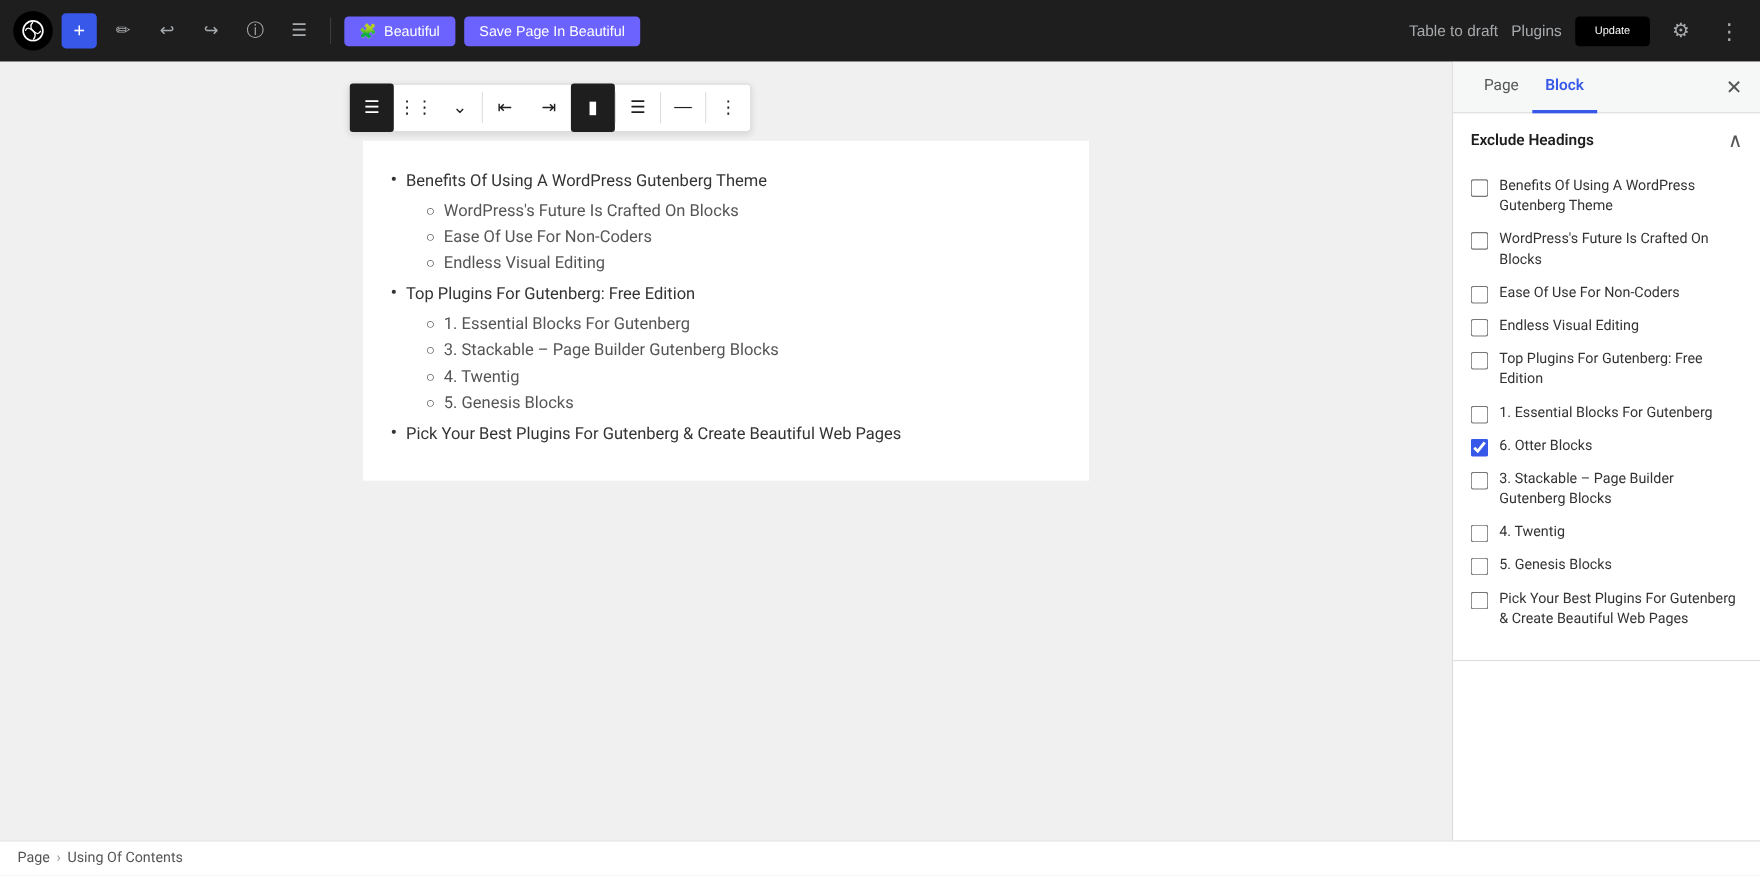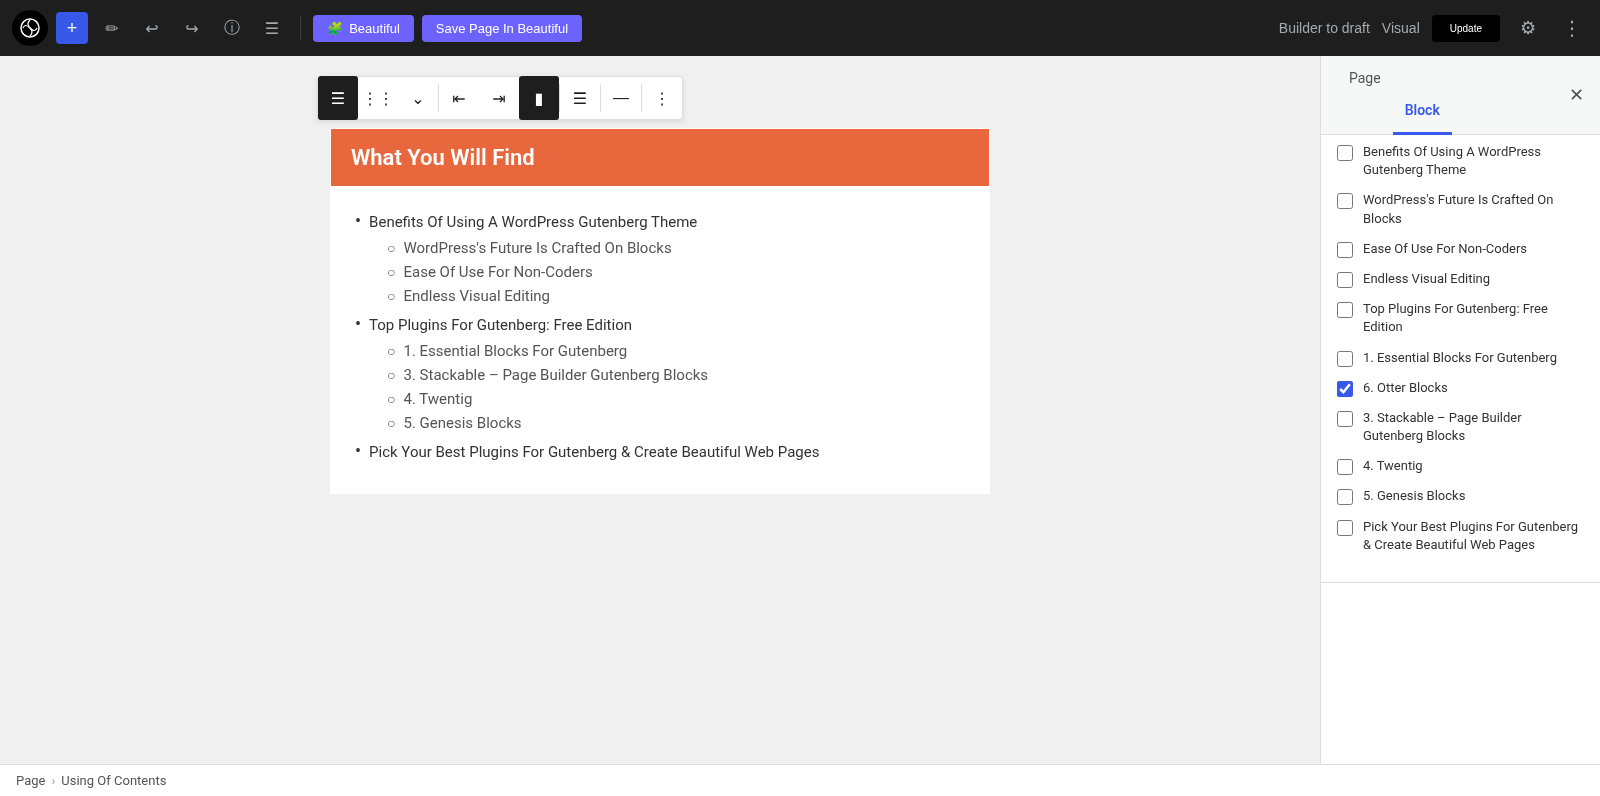--- a/index.html
+++ b/index.html
@@ -109,21 +109,21 @@
       display: flex; flex-direction: column; flex-shrink: 0; overflow-y: auto;
     }
     .sidebar-tabs {
       display: flex; border-bottom: 1px solid #ddd; padding: 0 16px;
       background: #f6f7f7;
     }
     .sidebar-tab {
       padding: 14px 12px; font-size: 14px; color: #555; cursor: pointer;
       border-bottom: 3px solid transparent; margin-bottom: -1px;
     }
-    .sidebar-tab.active { color: #3858e9; border-bottom-color: #3858e9; font-weight: 600; margin-top: 32px; }
+    .sidebar-tab.active { color: #3858e9; border-bottom-color: #3858e9; font-weight: 600; }
     .sidebar-close {
       margin-left: auto; background: none; border: none; cursor: pointer;
       color: #555; font-size: 18px; display: flex; align-items: center;
     }
     .sidebar-section {
       border-bottom: 1px solid #ddd;
     }
     .sidebar-section-header {
       display: flex; align-items: center; justify-content: space-between;
       padding: 14px 16px; cursor: pointer;
@@ -165,22 +165,22 @@
   <button class="top-bar-icon-btn">↪</button>
   <button class="top-bar-icon-btn">ⓘ</button>
   <button class="top-bar-icon-btn">☰</button>
   <div class="top-bar-sep"></div>
   <button class="templately-btn">
     <span>🧩</span>
     <span>Beautiful</span>
   </button>
   <button class="save-templately-btn">Save Page In Beautiful</button>
   <div class="top-bar-right">
-    <button class="switch-draft-btn">Builder to draft</button>
-    <button class="preview-btn">Visual</button>
+    <button class="switch-draft-btn">Table to draft</button>
+    <button class="preview-btn">Plugins</button>
     <button class="update-btn">Update</button>
     <button class="settings-btn">⚙</button>
     <button class="more-btn">⋮</button>
   </div>
 </div>
 
 <div class="main-layout">
 
   <div class="editor-area">
 
@@ -194,21 +194,20 @@
       <button class="block-toolbar-btn active" title="Align right">▮</button>
       <div class="block-toolbar-sep"></div>
       <button class="block-toolbar-btn" title="Ordered list">☰</button>
       <div class="block-toolbar-sep"></div>
       <button class="block-toolbar-btn" title="Separator">—</button>
       <div class="block-toolbar-sep"></div>
       <button class="block-toolbar-btn" title="More options">⋮</button>
     </div>
 
     <div class="content-block">
-      <div class="toc-heading">What You Will Find</div>
       <div class="toc-body">
         <ul class="toc-list">
 
           <li class="level1">
             <span>Benefits Of Using A WordPress Gutenberg Theme</span>
           </li>
           <li class="level2">
             <span>WordPress's Future Is Crafted On Blocks</span>
           </li>
           <li class="level2">
@@ -243,20 +242,24 @@
   </div>
 
   <div class="sidebar">
     <div class="sidebar-tabs">
       <div class="sidebar-tab">Page</div>
       <div class="sidebar-tab active">Block</div>
       <button class="sidebar-close">✕</button>
     </div>
 
     <div class="sidebar-section">
+      <div class="sidebar-section-header">
+        <span class="sidebar-section-title">Exclude Headings</span>
+        <span class="sidebar-section-toggle">∧</span>
+      </div>
       <div class="sidebar-content">
 
         <div class="checkbox-item">
           <input type="checkbox" id="cb1" style="">
           <label for="cb1">Benefits Of Using A WordPress Gutenberg Theme</label>
         </div>
 
         <div class="checkbox-item">
           <input type="checkbox" id="cb2" style="">
           <label for="cb2">WordPress's Future Is Crafted On Blocks</label>

